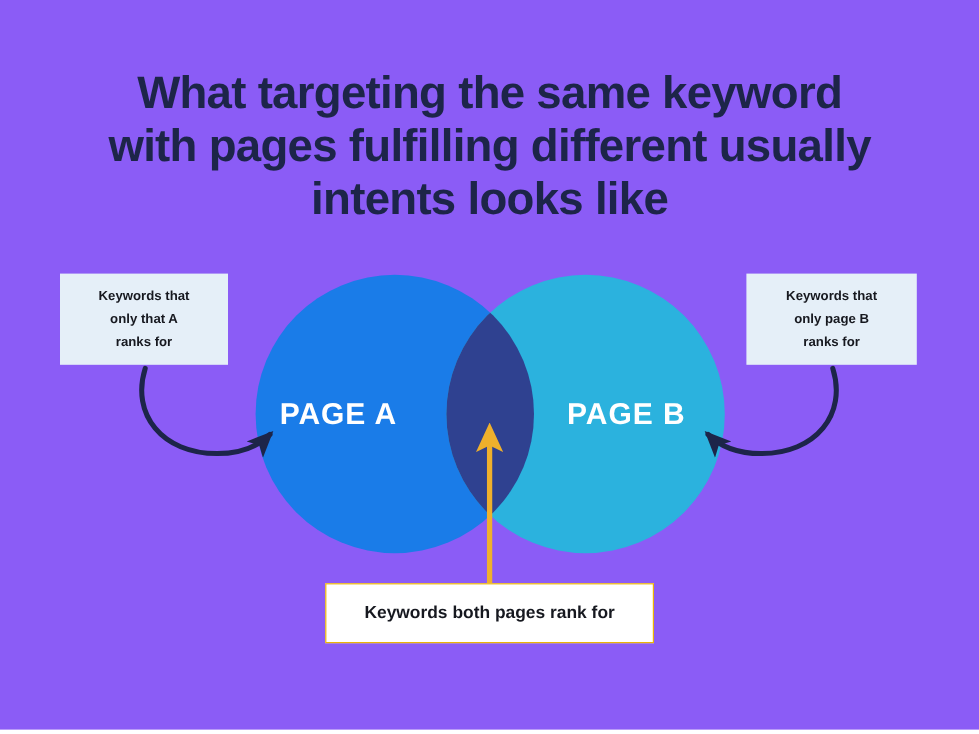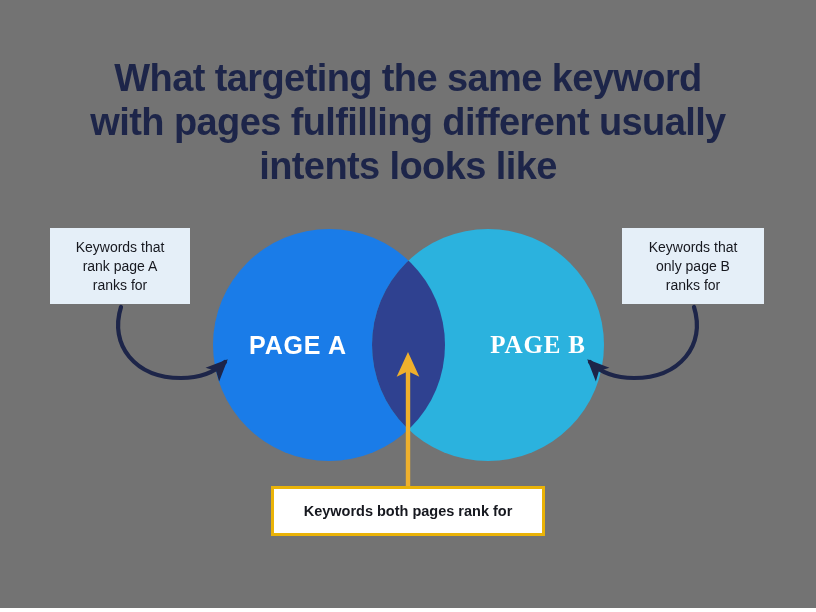--- a/index.html
+++ b/index.html
@@ -13,21 +13,21 @@
     background: #ffffff;
     font-family: "Liberation Sans", sans-serif;
     overflow: hidden;
     position: relative;
   }
 
   #canvas {
     position: relative;
     width: 816px;
     height: 608px;
-    background: #737373;
+    background: #8b5cf6;
   }
 
   
   .title {
     position: absolute;
     left: 48px;
     top: 56px;
     width: 720px;
     text-align: center;
     color: #1d2549;
@@ -51,54 +51,53 @@
   
   .circle-label {
     position: absolute;
     color: #ffffff;
     font-family: "Liberation Sans", sans-serif;
     font-weight: bold;
     font-size: 25px;
     letter-spacing: 0.8px;
     text-align: center;
     white-space: nowrap;
-    margin-left: 16px;
   }
   #label-page-a { left: 215px; top: 331px; width: 134px; }
-  #label-page-b { left: 455px; top: 331px; width: 134px; font-family: Liberation Serif, serif; }
+  #label-page-b { left: 455px; top: 331px; width: 134px; }
 
   
   .callout {
     position: absolute;
     background: #e5eff8;
     color: #16181f;
     font-family: "Liberation Sans", sans-serif;
-    font-weight: normal;
-    font-size: 14px;
+    font-weight: bold;
+    font-size: 11px;
     line-height: 19px;
     text-align: center;
     display: flex;
     align-items: center;
     justify-content: center;
     box-sizing: border-box;
     padding: 0 6px;
   }
   #callout-left  { left: 50px;  top: 228px; width: 140px; height: 76px; }
   #callout-right { left: 622px; top: 228px; width: 142px; height: 76px; }
   .callout span { display: block; }
 
   
   #callout-bottom {
     position: absolute;
     left: 271px;
     top: 486px;
     width: 274px;
     height: 50px;
     background: #ffffff;
-    border: 3px solid #eab308;
+    border: 1px solid #eab308;
     box-sizing: border-box;
     display: flex;
     align-items: center;
     justify-content: center;
     color: #16181f;
     font-family: "Liberation Sans", sans-serif;
     font-weight: bold;
     font-size: 14.5px;
     white-space: nowrap;
   }
@@ -141,21 +140,21 @@
 
     <path d="M 408 486 L 408 358" fill="none" stroke="#efb02c" stroke-width="4.4" stroke-linecap="butt" marker-end="url(#arrowhead-orange)"></path>
   </svg>
 
   <div class="circle-label" id="label-page-a">PAGE A</div>
   <div class="circle-label" id="label-page-b">PAGE B</div>
 
   <div class="callout" id="callout-left">
     <div>
       <span>Keywords that</span>
-      <span>rank page A</span>
+      <span>only that A</span>
       <span>ranks for</span>
     </div>
   </div>
 
   <div class="callout" id="callout-right">
     <div>
       <span>Keywords that</span>
       <span>only page B</span>
       <span>ranks for</span>
     </div>

